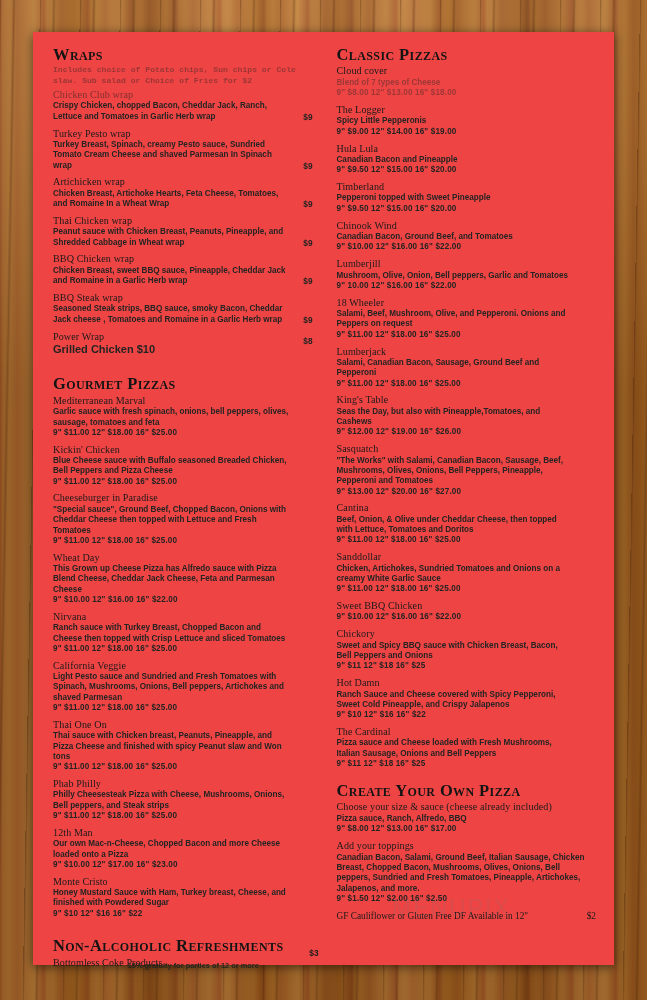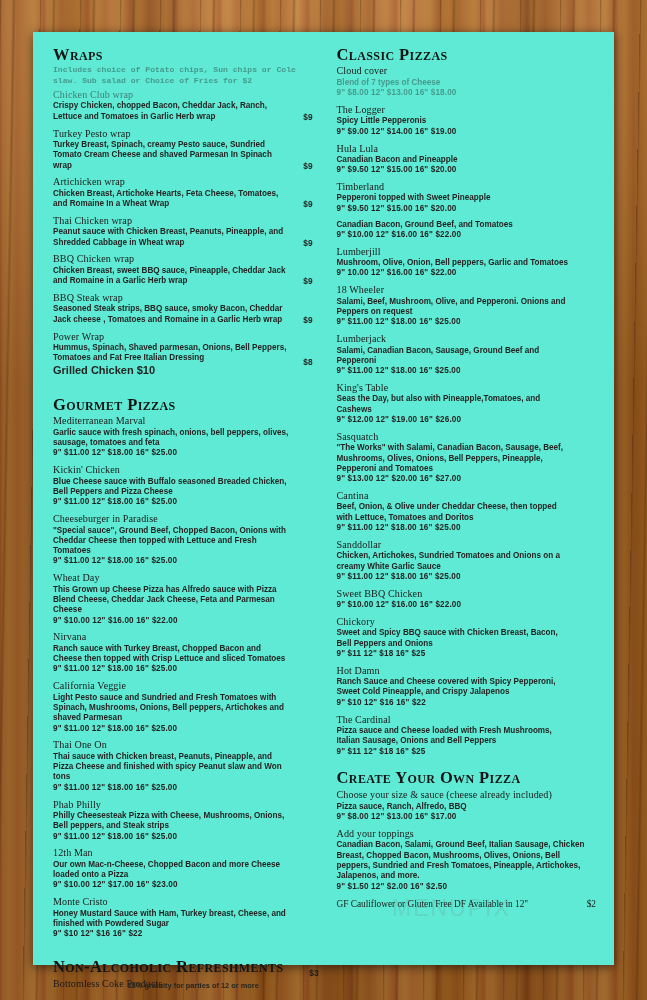--- a/index.html
+++ b/index.html
@@ -42,21 +42,21 @@
     pointer-events: none;
   }
 
   
   #paper {
     position: absolute;
     left: 33px;
     top: 32px;
     width: 581px;
     height: 933px;
-    background: #5eead4;
+    background: #ef4444;
     box-shadow: 0 2px 10px rgba(0,0,0,0.55);
     padding: 14px 18px 6px 20px;
     display: flex;
     gap: 16px;
     color: #1b1b1b;
   }
   .col { width: 50%; position: relative; }
   .col.left  { padding-right: 4px; }
   .col.right { padding-left: 4px; }
 
@@ -213,21 +213,20 @@
       </div>
 
       <div class="item">
         <div class="item-name">BBQ Steak wrap</div>
         <div class="item-desc">Seasoned Steak strips, BBQ sauce, smoky Bacon, Cheddar Jack cheese , Tomatoes and Romaine in a Garlic Herb wrap</div>
         <div class="item-price-right" style="bottom:0;">$9</div>
       </div>
 
       <div class="item">
         <div class="item-name">Power Wrap</div>
-        <div class="item-desc">Hummus, Spinach, Shaved parmesan, Onions, Bell Peppers, Tomatoes and Fat Free Italian Dressing</div>
         <div class="item-price-right" style="bottom:10.5px;">$8</div>
         <div class="extra-line">Grilled Chicken $10</div>
       </div>
     </div>
 
     <div class="spacer-lg"></div>
 
     <div>
       <h2 class="section-head">Gourmet Pizzas</h2>
 
@@ -315,20 +314,21 @@
         <div class="item-name">Hula Lula</div>
         <div class="item-desc">Canadian Bacon and Pineapple</div>
         <div class="item-price-line">9" $9.50 12" $15.00  16" $20.00</div>
       </div>
       <div class="item">
         <div class="item-name">Timberland</div>
         <div class="item-desc">Pepperoni topped with Sweet Pineapple</div>
         <div class="item-price-line">9" $9.50 12" $15.00  16" $20.00</div>
       </div>
       <div class="item">
+        <div class="item-name">Chinook Wind</div>
         <div class="item-desc">Canadian Bacon, Ground Beef, and Tomatoes</div>
         <div class="item-price-line">9" $10.00 12" $16.00  16" $22.00</div>
       </div>
       <div class="item">
         <div class="item-name">Lumberjill</div>
         <div class="item-desc">Mushroom, Olive, Onion, Bell peppers, Garlic and Tomatoes</div>
         <div class="item-price-line">9" 10.00 12" $16.00  16" $22.00</div>
       </div>
       <div class="item">
         <div class="item-name">18 Wheeler</div>

